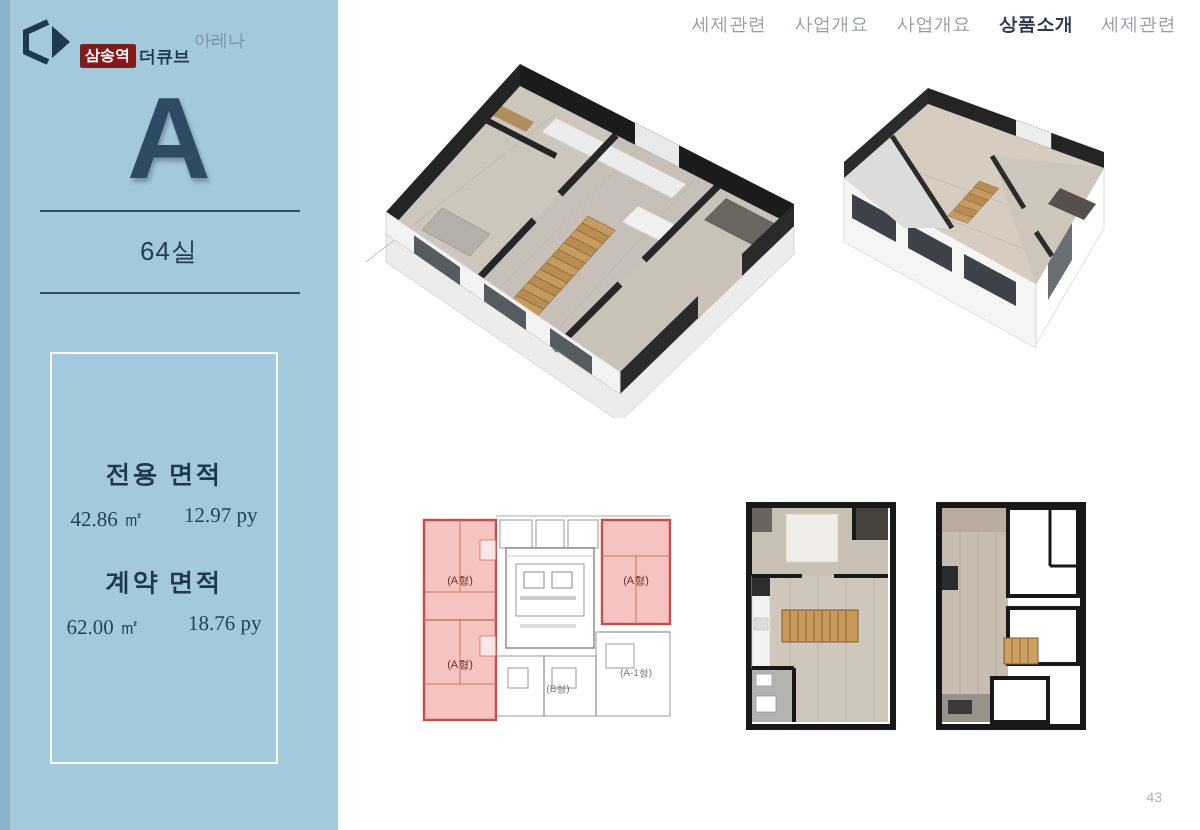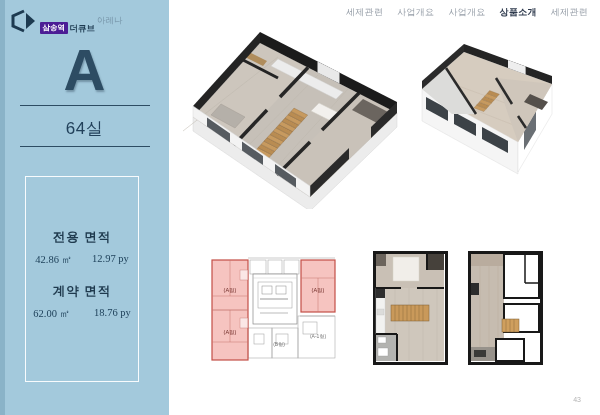--- a/index.html
+++ b/index.html
@@ -5,29 +5,29 @@
   * { margin:0; padding:0; box-sizing:border-box; }
   html,body { width:600px; height:415px; }
   body { font-family:"Liberation Sans","DejaVu Sans",sans-serif; background:#ffffff; position:relative; overflow:hidden; }
 
   
   .sidebar { position:absolute; left:0; top:0; width:169px; height:415px; background:#a3c9dc; }
   .sidebar-stripe { position:absolute; left:0; top:0; width:5px; height:415px; background:#8ab3c8; }
   .logo { position:absolute; left:10px; top:7px; display:flex; align-items:center; gap:4px; }
   .logo svg { display:block; }
   .logo-text { display:flex; align-items:center; gap:2px; white-space:nowrap; }
-  .logo-badge { background:#4c1d95; color:#fff; font-size:7.5px; padding:1px 2.5px; border-radius:1px; font-weight:700;margin-top:14px; }
+  .logo-badge { background:#7f1d1d; color:#fff; font-size:7.5px; padding:1px 2.5px; border-radius:1px; font-weight:700;margin-top:14px; }
   .logo-bold { color:#1d3a50; font-size:8.5px; font-weight:700;margin-top:16px; }
   .logo-light { color:#7694a8; font-size:8.5px; }
   .type-letter { position:absolute; left:0; top:36px; width:169px; text-align:center;
                  font-size:58px; font-weight:700; color:#2d4c63; text-shadow:1px 2px 2px rgba(25,45,65,.35); }
   .hline { position:absolute; left:20px; width:130px; height:1px; background:#2d4c63; }
   .hline1 { top:105px; } .hline2 { top:146px; }
   .room-count { position:absolute; left:0; top:117px; width:169px; text-align:center;
-                font-size:17px; color:#21405a; font-weight:400; letter-spacing:.5px; }
+                font-size:13px; color:#21405a; font-weight:400; letter-spacing:.5px; }
   .area-box { position:absolute; left:25px; top:176px; width:114px; height:206px;
               border:1px solid rgba(255,255,255,.92); }
   .area-label { position:absolute; width:100%; text-align:center; font-size:12.5px; font-weight:700;
                 color:#1f3a4e; letter-spacing:1px; }
   .area-values { position:absolute; width:100%; display:flex; justify-content:center; gap:20px;
                  font-size:10.5px; color:#20435c;font-family:Liberation Serif, serif; }
   .al1 { top:52px; } .av1 { top:76px; } .al2 { top:106px; } .av2 { top:130px;gap:24px; }
 
   
   .topnav { position:absolute; top:6px; right:12px; display:flex; gap:14px; }

